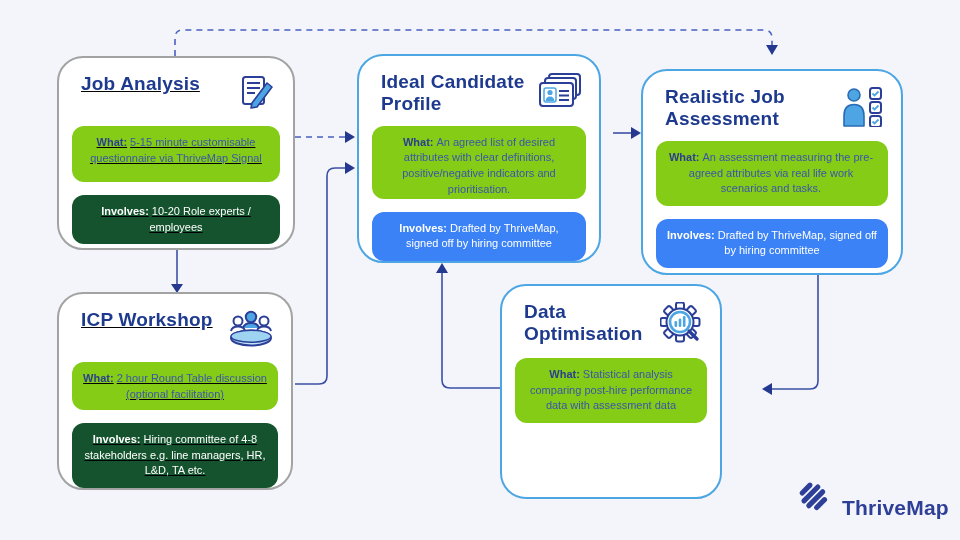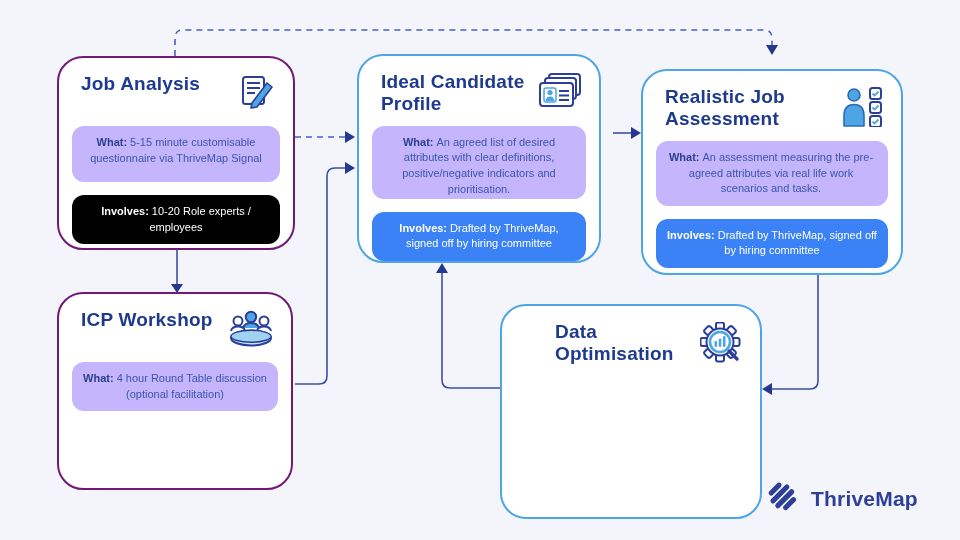--- a/index.html
+++ b/index.html
@@ -5,57 +5,57 @@
   html,body{margin:0;padding:0;}
   #canvas{
     position:relative;width:960px;height:540px;background:#f3f5fb;
     font-family:"Liberation Sans",sans-serif;overflow:hidden;
   }
   #connectors{position:absolute;left:0;top:0;width:960px;height:540px;}
   .box{
     position:absolute;background:#ffffff;border-radius:26px;
     box-sizing:border-box;display:flex;flex-direction:column;
   }
-  .box.dark-border{border:2px solid #701a75;}
+  .box.dark-border{border:2px solid #a3a3a3;text-decoration:underline;}
   .box.light-border{border:2px solid #4da6e3;}
   #box-job-analysis{left:57px;top:56px;width:238px;height:194px;}
   #box-icp-workshop{left:57px;top:292px;width:236px;height:198px;}
   #box-ideal-candidate-profile{left:357px;top:54px;width:244px;height:209px;}
   #box-realistic-job-assessment{left:641px;top:56px;width:262px;height:206px;margin-top:13px;}
-  #box-data-optimisation{left:500px;top:304px;width:262px;height:215px;align-items:flex-end;}
+  #box-data-optimisation{left:500px;top:284px;width:222px;height:215px;}
   .box-head{
     display:flex;justify-content:space-between;align-items:flex-start;
     padding:15px 16px 0 22px;
   }
   .box-title{
     font-weight:bold;font-size:19px;line-height:1.18;color:#1d3a8f;
     letter-spacing:.2px;
   }
   #box-ideal-candidate-profile .box-title{max-width:175px;}
   #box-realistic-job-assessment .box-title{max-width:160px;}
   #box-data-optimisation .box-title{max-width:145px;}
   .box-icon{flex:0 0 auto;margin-top:1px;}
   .panel{
     margin:10px 13px 0;border-radius:12px;text-align:center;
     font-size:11px;line-height:1.42;padding:9px 10px;box-sizing:border-box;
   }
   .panel b{margin-right:3px;}
-  .panel-what{background:#c4b5fd;color:#3c55aa;}
+  .panel-what{background:#84cc16;color:#3c55aa;}
   .panel-what b{color:#2c3f8f;}
   .panel-involves{color:#ffffff;margin-top:13px;}
-  .panel-involves.involves-dark{background:#000000;}
+  .panel-involves.involves-dark{background:#14532d;}
   .panel-involves.involves-light{background:#3b82f6;}
   #box-job-analysis .panel-what{min-height:56px;}
   #box-job-analysis .panel-involves{min-height:48px;}
   #box-icp-workshop .panel-what{min-height:46px;}
   #box-ideal-candidate-profile .panel-what{min-height:72px;}
   #box-realistic-job-assessment .panel-what{min-height:60px;margin-top:10px;padding-left:8px;}
   #box-data-optimisation .panel-what{min-height:58px;margin-top:8px;}
   #logo{
-    position:absolute;left:764px;top:478px;display:flex;align-items:center;gap:9px;
+    position:absolute;left:795px;top:478px;display:flex;align-items:flex-end;gap:9px;
   }
   #logo-text{font-weight:bold;font-size:21px;color:#2e3f97;letter-spacing:.2px;}
 </style>
 </head>
 <body>
 
 <div id="canvas">
 
   <svg id="connectors" viewBox="0 0 960 540" xmlns="http://www.w3.org/2000/svg">
 
@@ -175,21 +175,24 @@
           <circle cx="24" cy="7" r="5.2" fill="#4da6e3" stroke="#2b3f98" stroke-width="2"></circle>
           <path d="M4 21 Q5 16.5 11 16.5 Q17 16.5 18 21" fill="#fff" stroke="#2b3f98" stroke-width="2"></path>
           <path d="M30 21 Q31 16.5 37 16.5 Q43 16.5 44 21" fill="#fff" stroke="#2b3f98" stroke-width="2"></path>
           <path d="M16 18 Q17.5 13 24 13 Q30.5 13 32 18" fill="#4da6e3" stroke="#2b3f98" stroke-width="2"></path>
           <ellipse cx="24" cy="28" rx="20" ry="7.5" fill="#bfe3f7" stroke="#2b3f98" stroke-width="2"></ellipse>
           <ellipse cx="24" cy="26.3" rx="20" ry="6" fill="#9ed3f2" stroke="#2b3f98" stroke-width="1.4"></ellipse>
         </svg>
       </span>
     </div>
     <div class="panel panel-what">
-      <b>What:</b><span>4 hour Round Table discussion (optional facilitation)</span>
+      <b>What:</b><span>2 hour Round Table discussion (optional facilitation)</span>
+    </div>
+    <div class="panel panel-involves involves-dark">
+      <b>Involves:</b><span>Hiring committee of 4-8 stakeholders e.g. line managers, HR, L&amp;D, TA etc.</span>
     </div>
   </div>
 
   <div class="box light-border" id="box-data-optimisation">
     <div class="box-head">
       <span class="box-title">Data Optimisation</span>
       <span class="box-icon">
         <svg width="44" height="44" viewBox="0 0 44 44">
           <g fill="#fff" stroke="#2b3f98" stroke-width="2">
             <rect x="16" y="0.5" width="8" height="7" rx="2" transform="rotate(0 20 20)"></rect>
@@ -203,20 +206,23 @@
             <circle cx="20" cy="20" r="13.5"></circle>
           </g>
           <line x1="29" y1="29" x2="37" y2="37" stroke="#2b3f98" stroke-width="3.4" stroke-linecap="round"></line>
           <circle cx="20" cy="20" r="10" fill="#fff" stroke="#4da6e3" stroke-width="2.6"></circle>
           <rect x="14.5" y="19" width="2.6" height="6" rx="1.2" fill="#4da6e3"></rect>
           <rect x="18.7" y="16.5" width="2.6" height="8.5" rx="1.2" fill="#4da6e3"></rect>
           <rect x="22.9" y="14" width="2.6" height="11" rx="1.2" fill="#4da6e3"></rect>
         </svg>
       </span>
     </div>
+    <div class="panel panel-what">
+      <b>What:</b><span>Statistical analysis comparing post-hire performance data with assessment data</span>
+    </div>
   </div>
 
   <div id="logo">
     <span>
       <svg width="38" height="38" viewBox="0 0 40 40">
         <g transform="rotate(-45 20 20)" fill="#2e3f97">
           <rect x="11.5" y="5.5" width="17" height="5.4" rx="2.7"></rect>
           <rect x="7" y="12.7" width="26" height="5.4" rx="2.7"></rect>
           <rect x="7" y="19.9" width="26" height="5.4" rx="2.7"></rect>
           <rect x="11.5" y="27.1" width="17" height="5.4" rx="2.7"></rect>

